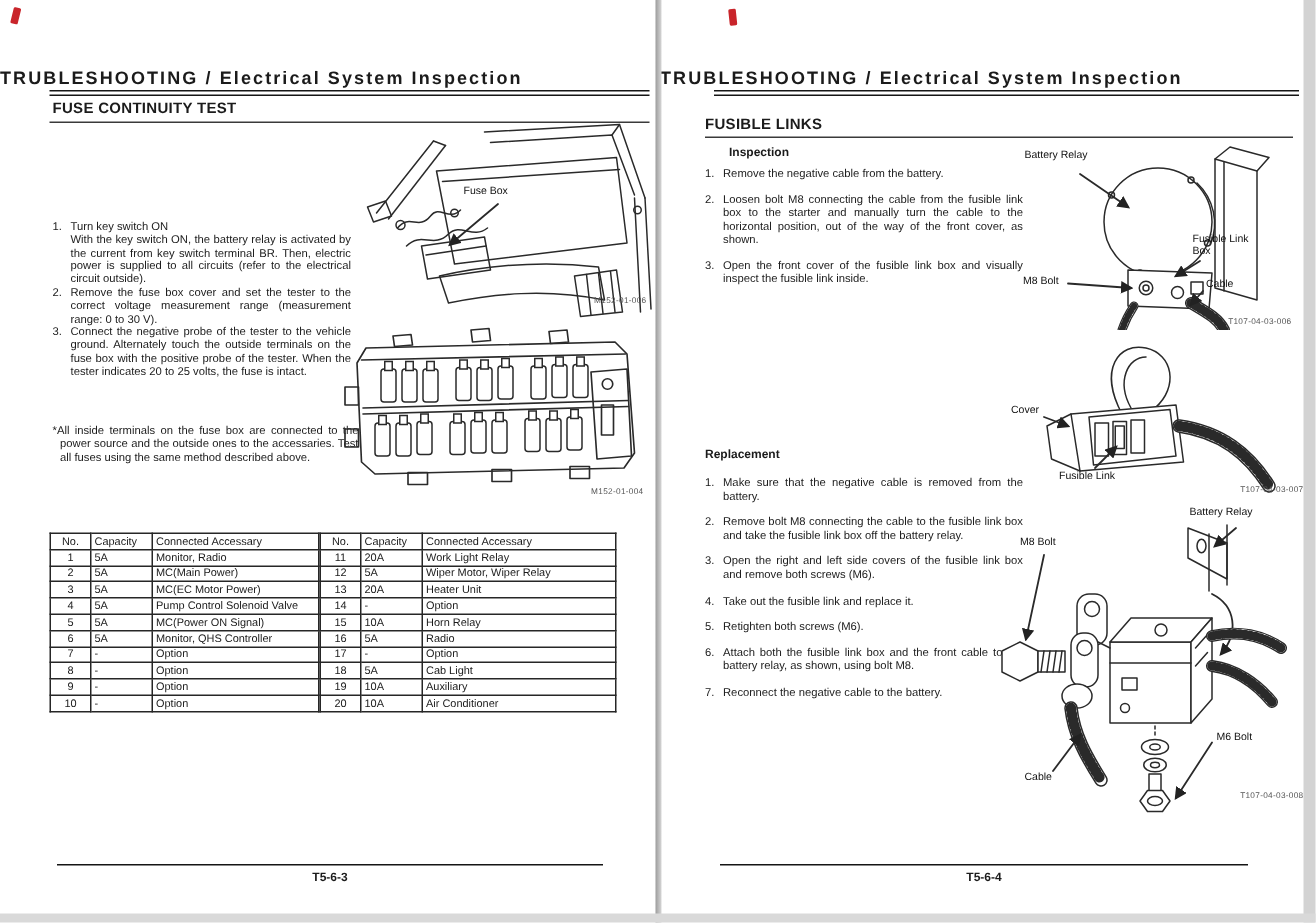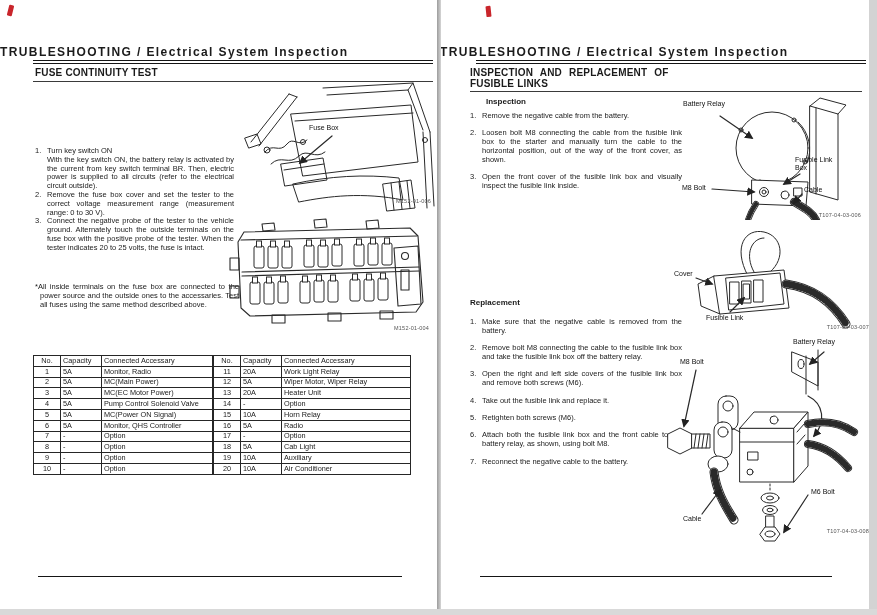--- a/index.html
+++ b/index.html
@@ -298,27 +298,27 @@
           <tr>
           <td class="c-no">20</td>
           <td class="c-cap">10A</td>
           <td class="c-acc2">Air Conditioner</td>
         </tr>
         </tbody>
     </table>
   </div>
 
   <div class="footline" style="left:38px;top:576px;width:364px;"></div>
+  <div class="foot" style="left:38px;top:580px;width:364px;">T5-6-3</div>
 </div>
 
 <div class="page" id="pageR">
   <div class="hdr">TRUBLESHOOTING / Electrical System Inspection</div>
   <div class="dblrule" style="left:36px;top:60px;width:390px;"></div>
 
-  <div class="sect-title" style="left:30px;top:67px;width:206px;word-spacing:4px;">INSPECTION AND REPLACEMENT OF</div>
   <div class="sect-title" style="left:30px;top:78px;">FUSIBLE LINKS</div>
   <div class="thinrule" style="left:30px;top:91px;width:392px;"></div>
 
   <div class="subhead" style="left:46px;top:97px;">Inspection</div>
   <div class="steps stepsR bodytxt" style="left:30px;top:112px;width:212px;">
 
       <div class="step">
         <span class="n">1.</span>
         <span class="t">Remove the negative cable from the battery.</span>
       </div>
@@ -501,19 +501,20 @@
       </g>
     </svg>
     <div class="lbl" style="left:22px;top:26px;">M8 Bolt</div>
     <div class="lbl" style="left:135px;top:6px;">Battery Relay</div>
     <div class="lbl" style="left:25px;top:183px;">Cable</div>
     <div class="lbl" style="left:153px;top:156px;">M6 Bolt</div>
     <div class="code" style="right:8px;bottom:10px;">T107-04-03-008</div>
   </div>
 
   <div class="footline" style="left:40px;top:576px;width:352px;"></div>
+  <div class="foot" style="left:40px;top:580px;width:352px;">T5-6-4</div>
 </div>
 
 <div class="divider"></div>
 <div class="edgeR"></div>
 <div class="edgeB"></div>
 <div class="redmark" style="left:8px;top:5px;width:5px;height:11px;transform:rotate(14deg);"></div>
 <div class="redmark" style="left:486px;top:6px;width:4.5px;height:11px;transform:rotate(-6deg);"></div>
 
 </body></html>

